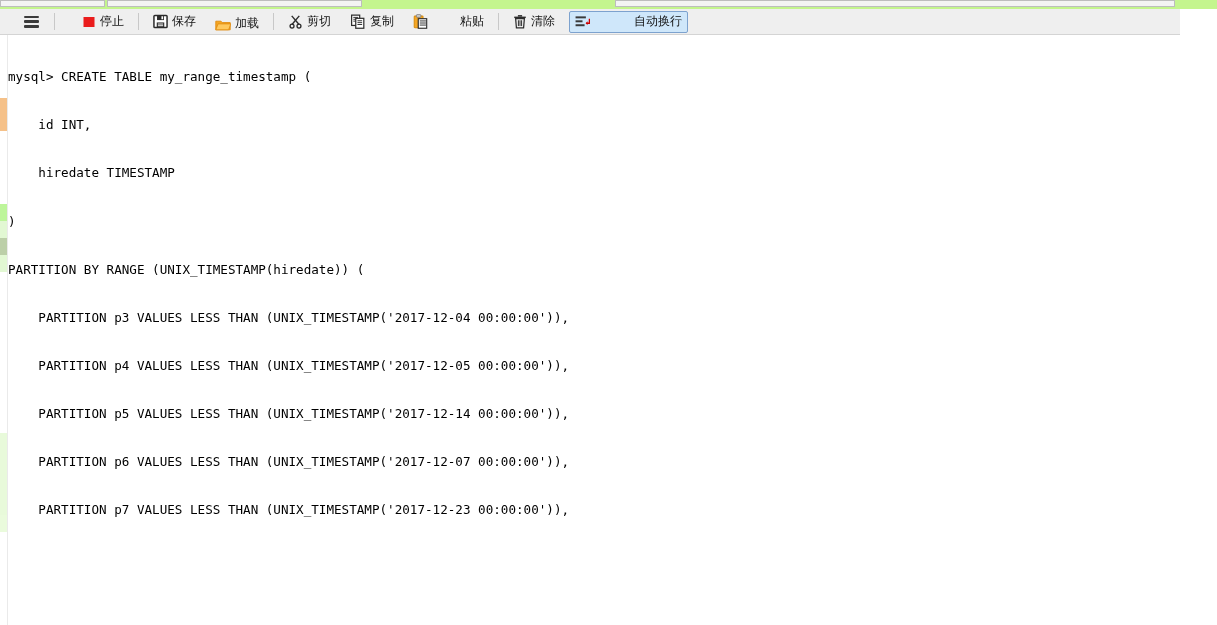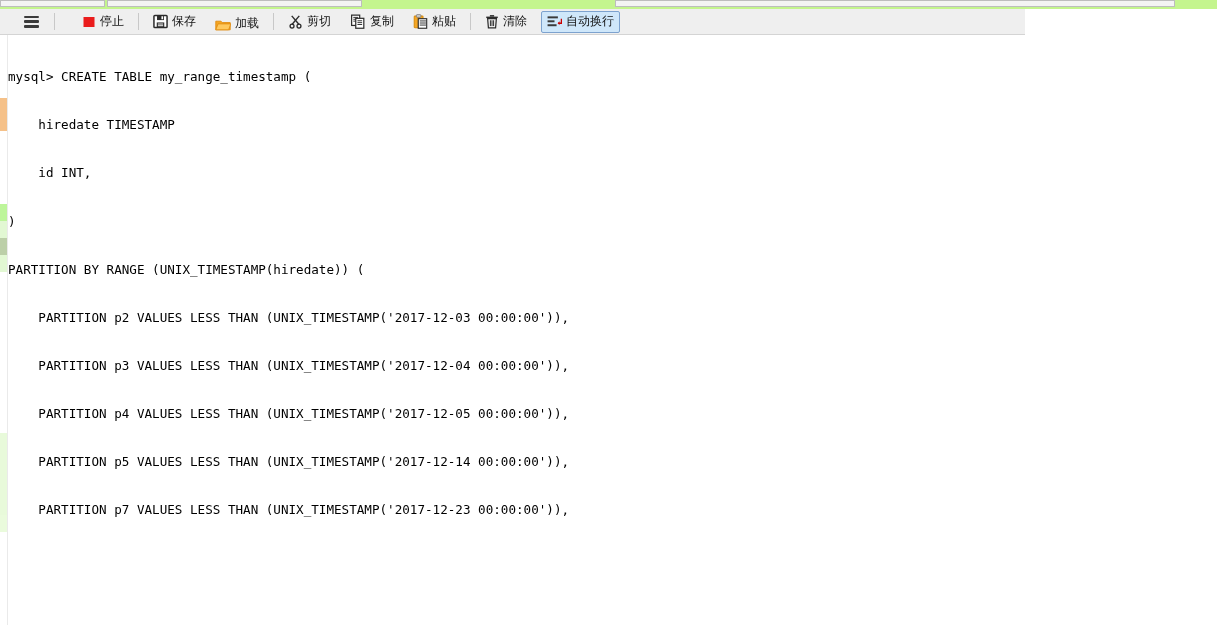--- a/index.html
+++ b/index.html
@@ -28,21 +28,21 @@
     height: 7px;
     background: #f4f4f4;
     border: 1px solid #bdbdbd;
     box-sizing: border-box;
   }
 
   
   #toolbar {
     position: absolute;
     left: 0; top: 9px;
-    width: 1025px;
+    width: 1180px;
     height: 26px;
     background: #efefef;
     border-bottom: 1px solid #d4d4d4;
     display: flex;
     align-items: center;
     box-sizing: border-box;
   }
   .tb-btn {
     display: flex;
     align-items: center;
@@ -51,20 +51,21 @@
     margin: 0 1px;
     box-sizing: border-box;
     border: 1px solid transparent;
     border-radius: 2px;
     cursor: default;
     white-space: nowrap;
   }
   .tb-btn.active {
     background: #cfe7fa;
     border: 1px solid #7da2ce;
+    gap: 40px;
   }
   .tb-label {
     font-family: "DejaVu Sans", "Liberation Sans", sans-serif;
     font-size: 12px;
     color: #141414;
     margin-left: 4px;
     letter-spacing: 0px;
   }
   .tb-sep {
     width: 1px;
@@ -203,21 +204,21 @@
         <line x1="3" y1="7.6" x2="8" y2="7.6" stroke="#2c2c2c" stroke-width="1"></line>
         <rect x="5.6" y="4.6" width="8.6" height="10.6" fill="#ffffff" stroke="#2c2c2c" stroke-width="1.3"></rect>
         <line x1="7.4" y1="7.2" x2="12.4" y2="7.2" stroke="#2c2c2c" stroke-width="1"></line>
         <line x1="7.4" y1="9.2" x2="12.4" y2="9.2" stroke="#2c2c2c" stroke-width="1"></line>
         <line x1="7.4" y1="11.2" x2="12.4" y2="11.2" stroke="#2c2c2c" stroke-width="1"></line>
       </svg>
     </span>
     <span class="tb-label">复制</span>
   </div>
 
-  <div class="tb-btn" style="margin-left:6px;">
+  <div class="tb-btn" style="margin-left:6px;gap:28px;">
     <span class="ico">
       <svg width="15" height="15" viewBox="0 0 16 16">
         <rect x="1.3" y="2.2" width="9.4" height="12.4" rx="0.8" fill="#f5a623" stroke="#d88c0c" stroke-width="1.1"></rect>
         <rect x="3.6" y="0.8" width="4.8" height="2.6" rx="0.6" fill="#e0e0e0" stroke="#7a7a7a" stroke-width="1"></rect>
         <rect x="5.6" y="5" width="9" height="10.2" fill="#ffffff" stroke="#2c2c2c" stroke-width="1.2"></rect>
         <line x1="7.2" y1="7.4" x2="13.8" y2="7.4" stroke="#2c2c2c" stroke-width="1"></line>
         <line x1="7.2" y1="9.6" x2="13.8" y2="9.6" stroke="#2c2c2c" stroke-width="1"></line>
         <line x1="7.2" y1="11.8" x2="13.8" y2="11.8" stroke="#2c2c2c" stroke-width="1"></line>
       </svg>
     </span>
@@ -262,28 +263,28 @@
     <div class="mark" style="top:169px;height:17px;background:#bdf59a;"></div>
     <div class="mark" style="top:186px;height:17px;background:#e2f8d3;"></div>
     <div class="mark" style="top:203px;height:17px;background:#bccfa8;"></div>
     <div class="mark" style="top:220px;height:17px;background:#e2f8d3;"></div>
     <div class="mark" style="top:398px;height:82px;background:#e8fada;"></div>
     <div class="mark" style="top:480px;height:17px;background:#eafbdc;"></div>
   </div>
 
   <div id="console-text">
     <span class="ln">mysql&gt; CREATE TABLE my_range_timestamp (</span>
+    <span class="ln">    id INT,</span>
     <span class="ln">    hiredate TIMESTAMP</span>
-    <span class="ln">    id INT,</span>
     <span class="ln">)</span>
     <span class="ln">PARTITION BY RANGE (UNIX_TIMESTAMP(hiredate)) (</span>
-    <span class="ln">    PARTITION p2 VALUES LESS THAN (UNIX_TIMESTAMP('2017-12-03 00:00:00')),</span>
     <span class="ln">    PARTITION p3 VALUES LESS THAN (UNIX_TIMESTAMP('2017-12-04 00:00:00')),</span>
     <span class="ln">    PARTITION p4 VALUES LESS THAN (UNIX_TIMESTAMP('2017-12-05 00:00:00')),</span>
     <span class="ln">    PARTITION p5 VALUES LESS THAN (UNIX_TIMESTAMP('2017-12-14 00:00:00')),</span>
+    <span class="ln">    PARTITION p6 VALUES LESS THAN (UNIX_TIMESTAMP('2017-12-07 00:00:00')),</span>
     <span class="ln">    PARTITION p7 VALUES LESS THAN (UNIX_TIMESTAMP('2017-12-23 00:00:00')),</span>
     
     
     
     
     
     
     
     
     

